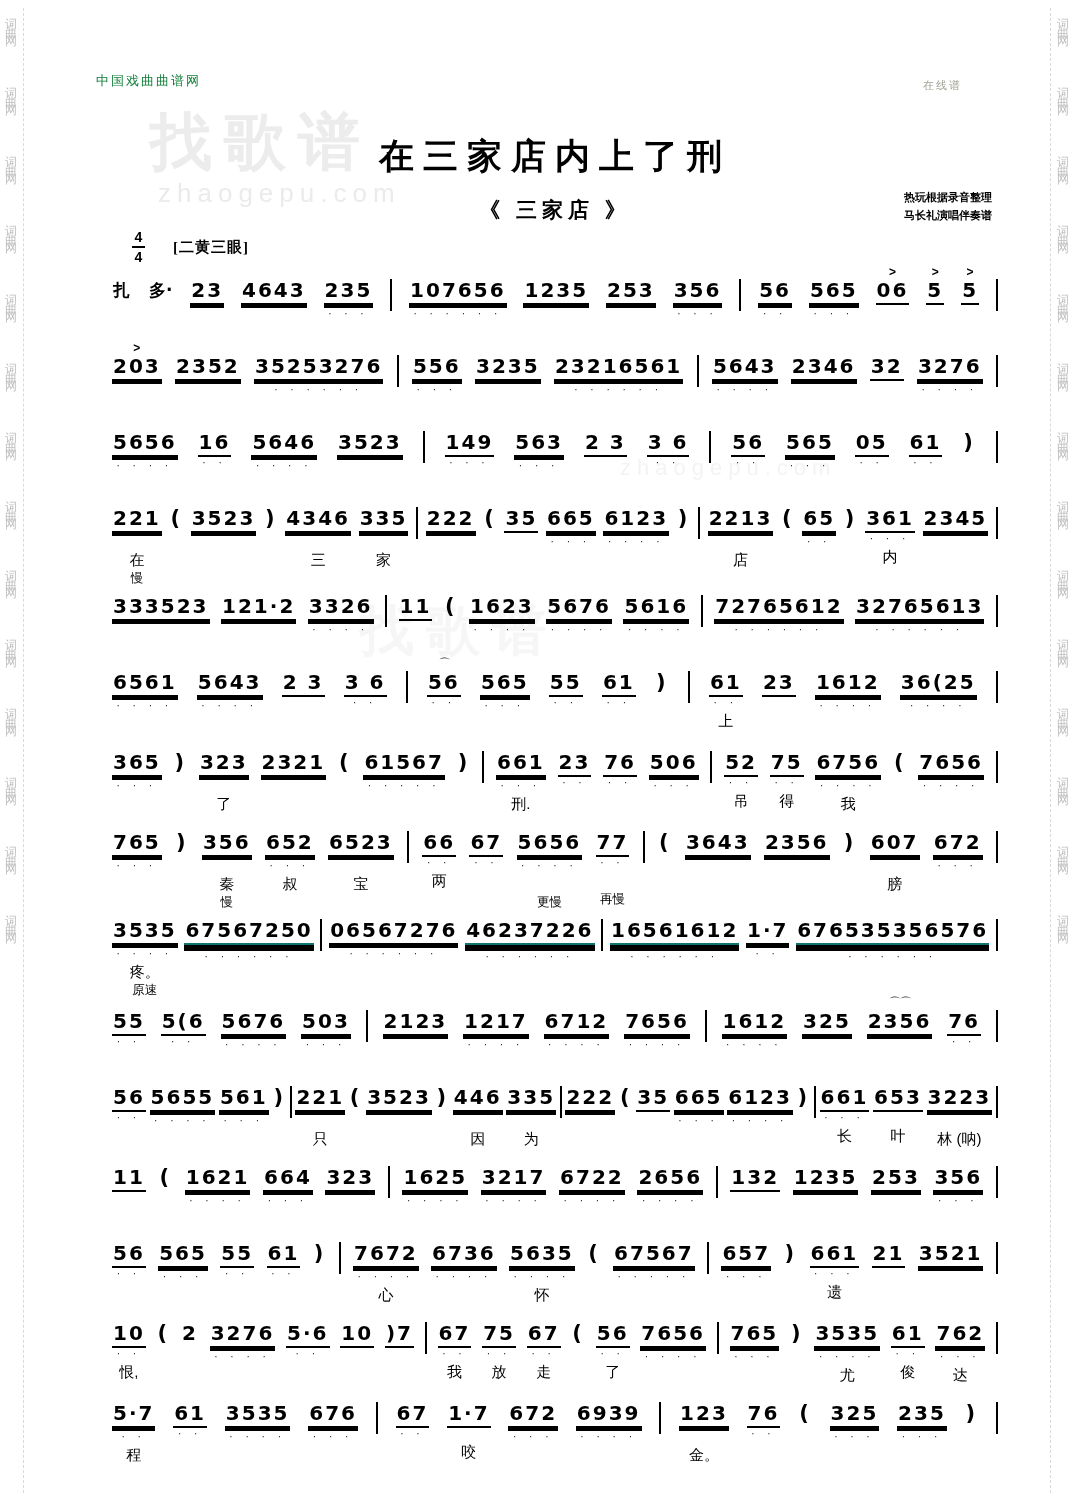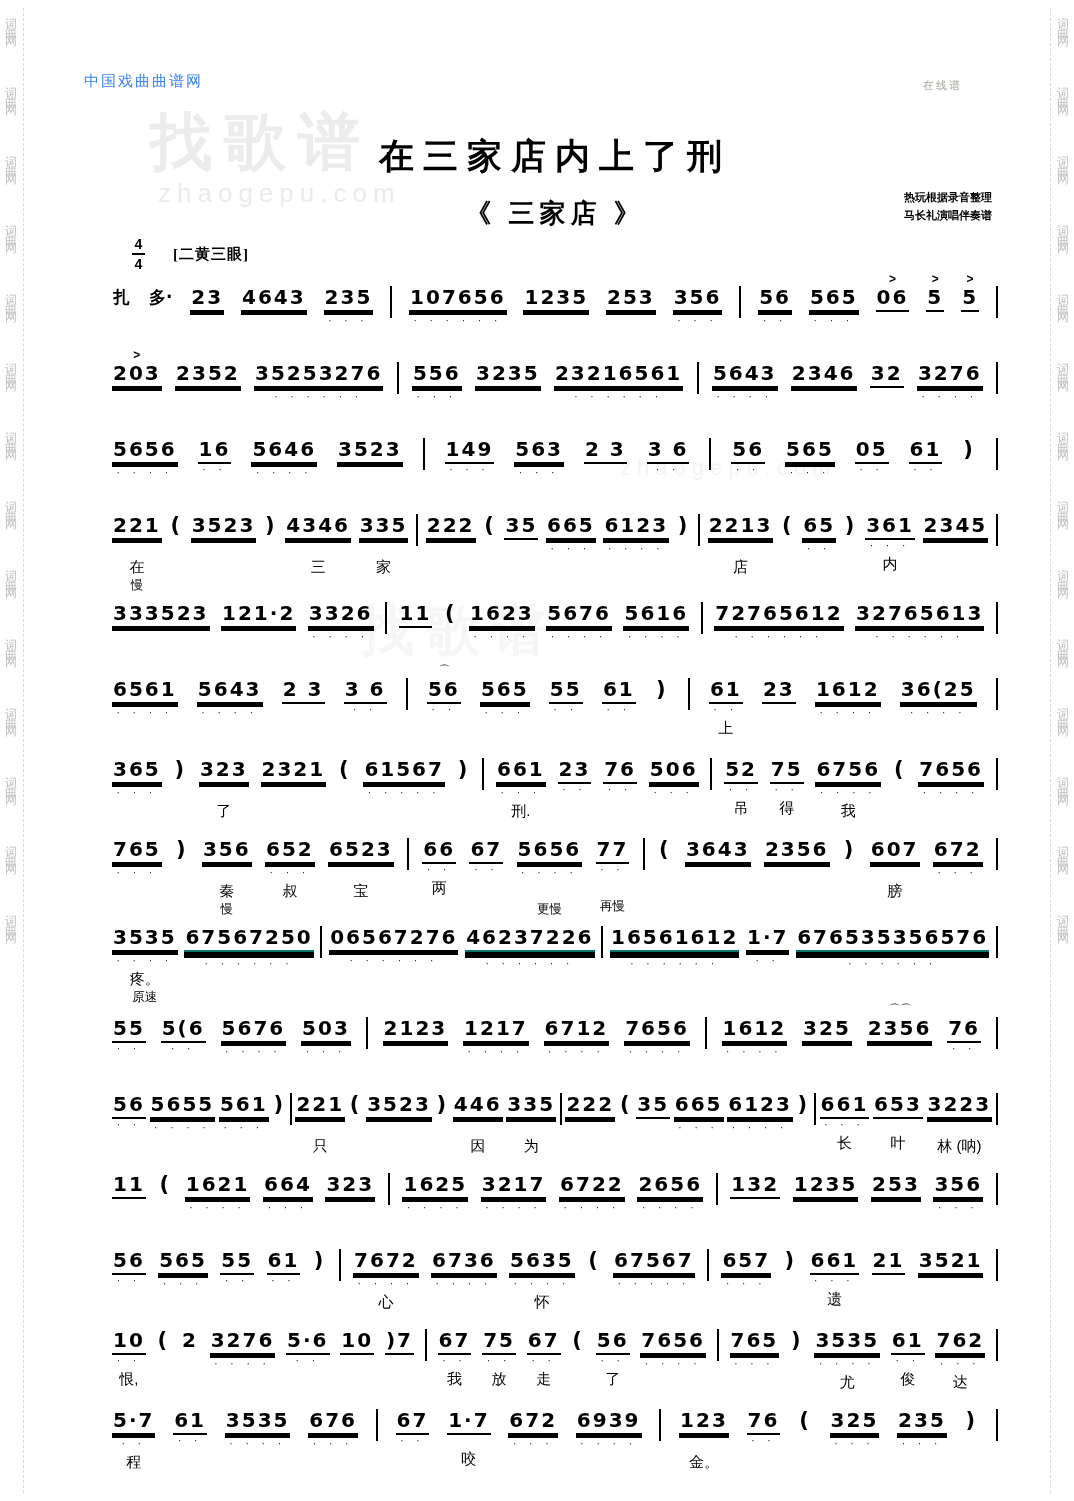--- a/index.html
+++ b/index.html
@@ -16,26 +16,26 @@
   .sidewm.left{left:4px;border-right:1px dashed #d9d9d9;padding-right:5px;}
   .sidewm.right{right:4px;border-left:1px dashed #d9d9d9;padding-left:5px;}
   
   .wm-big{position:absolute;font-weight:bold;color:#ececec;letter-spacing:12px;pointer-events:none;}
   .wm-url{position:absolute;color:#ebebeb;letter-spacing:6px;pointer-events:none;}
   .wm1{left:150px;top:100px;font-size:62px;}
   .wm1u{left:158px;top:178px;font-size:26px;}
   .wm2{left:360px;top:595px;font-size:54px;opacity:.45;}
   .wm2u{left:620px;top:455px;font-size:22px;opacity:.55;}
   
-  .hdr-left{position:absolute;left:84px;top:72px;font-size:15px;color:#3b82f6;letter-spacing:2px;}
+  .hdr-left{position:absolute;left:96px;top:72px;font-size:13px;color:#15803d;letter-spacing:2px;}
   .hdr-right{position:absolute;right:112px;top:78px;font-size:11px;color:#a3a396;letter-spacing:2px;}
   
   .content{position:absolute;left:85px;width:886px;top:133px;margin-left:27px;}
   .title{margin:0;text-align:center;font-size:35px;font-weight:bold;letter-spacing:9px;}
-  .subtitle{margin-top:16px;text-align:center;font-size:26px;font-weight:bold;letter-spacing:5px;}
+  .subtitle{margin-top:16px;text-align:center;font-size:21px;font-weight:bold;letter-spacing:5px;}
   .credits{position:absolute;right:6px;top:56px;font-size:11px;font-weight:bold;line-height:1.6;text-align:left;}
   .tsrow{margin-top:8px;height:30px;display:flex;align-items:center;}
   .frac{display:inline-flex;flex-direction:column;align-items:center;font-weight:bold;font-size:14px;line-height:1;margin-left:20px;}
   .frac .fbar{width:13px;height:2px;background:#000;margin:2px 0;}
   .mode{margin-left:28px;font-size:15px;font-weight:bold;letter-spacing:1px;font-family:Liberation Serif, serif;}
   
   .score{margin-top:16px;}
   .mline{display:flex;justify-content:space-between;align-items:flex-start;flex-wrap:nowrap;margin-bottom:34px;}
   .mline.has-ly{margin-bottom:16px;}
   .mline.has-sub{margin-bottom:8px;}

